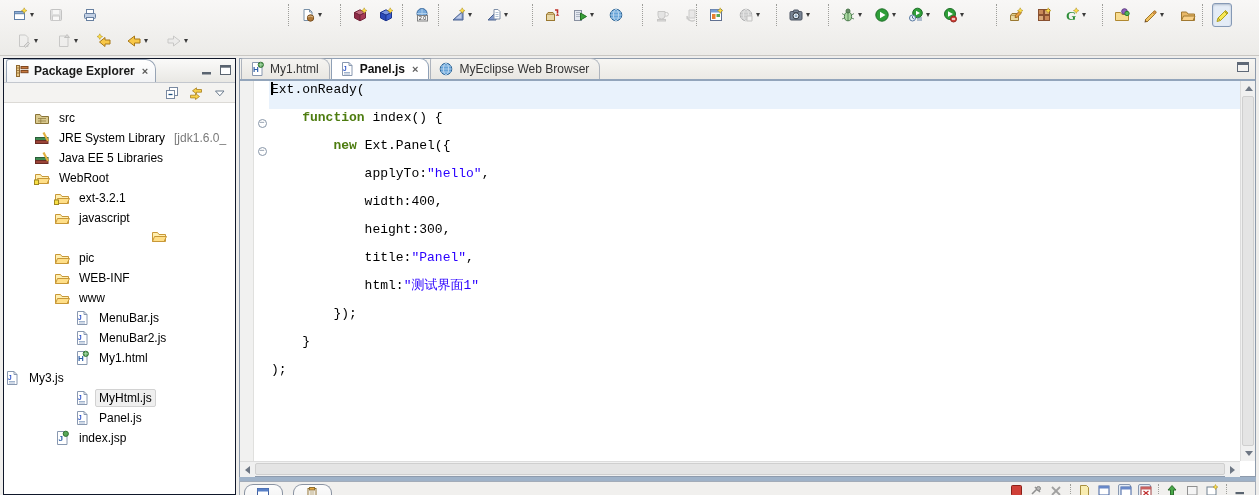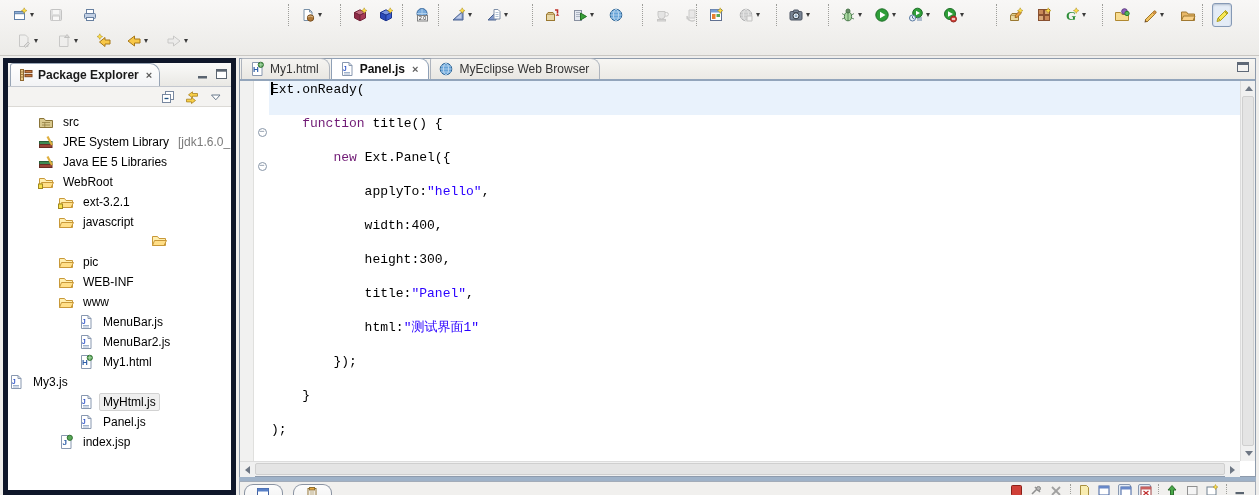--- a/index.html
+++ b/index.html
@@ -14,21 +14,21 @@
   #trow1 { top:2px; } #trow2 { top:28px; }
   .tgroup { position:absolute; top:0; height:26px; display:flex; align-items:center; }
   .tgroup.sep::before { content:""; position:absolute; left:-10px; top:2px; bottom:2px; border-left:1px dotted #9E9E9A; }
   .tbtn { display:inline-flex; align-items:center; height:24px; padding:2px 1px; border:1px solid transparent; border-radius:3px; cursor:default; }
   .tbtn.pressed { background:#E4ECF6; border-color:#8599B5; box-shadow:inset 0 1px 2px rgba(80,100,130,.35); }
   .tbtn.gray svg { filter:grayscale(.95) opacity(.45); }
   .dd { font-size:8px; color:#3A3A3A; margin-left:2px; line-height:8px; }
 
   
   #pe { position:absolute; left:3px; top:58px; width:233px; height:437px;
-        border:5px solid #0f172a; background:#FFF; display:flex; flex-direction:column; }
+        border:1px solid #0f172a; background:#FFF; display:flex; flex-direction:column; }
   .pe-head { position:relative; height:24px; background:linear-gradient(#FAFAF9,#E9E8E4); border-bottom:1px solid #C3C7CE; display:flex; align-items:flex-end; }
   .pe-tab { display:flex; align-items:center; gap:4px; height:23px; padding:0 7px; margin-left:2px;
             background:linear-gradient(#FFFFFF,#F2F3F5); border:1px solid #97A4B5; border-bottom:none; border-radius:3px 10px 0 0; }
   .pe-tab .t { font-weight:bold; color:#1A1A1A; white-space:nowrap; }
   .pe-tab .x { color:#5A5A5A; font-weight:bold; font-size:11px; margin-left:3px; cursor:default; }
   .winbtns { position:absolute; right:3px; top:4px; display:flex; gap:4px; }
   .winbtns span { display:inline-block; width:14px; height:12px; }
   .pe-toolbar { height:20px; background:#F4F3F1; border-bottom:1px solid #DCDAD6; display:flex; justify-content:flex-end; align-items:center; gap:6px; padding-right:6px; }
   .pe-toolbar .pbtn { width:18px; height:17px; display:inline-flex; align-items:center; justify-content:center; }
   .pe-tree { flex:1; background:#FFF; overflow:hidden; padding-top:5px; }
@@ -45,26 +45,26 @@
   .etab { display:flex; align-items:center; gap:5px; height:21px; padding:0 10px 0 7px; margin-right:1px;
           background:linear-gradient(#F5F4F1,#E9E7E2); border:1px solid #AEB4BD; border-bottom:none; border-radius:2px 9px 0 0; color:#333; white-space:nowrap; }
   .etab.active { background:#FFFFFF; border-color:#8FA0B6; font-weight:bold; color:#111; }
   .etab .x { font-weight:bold; color:#606060; font-size:11px; margin-left:2px; }
   .emax { position:absolute; right:6px; top:3px; width:12px; height:10px; border:1px solid #5F6977; background:#F4F3F1; }
   .emax::before { content:""; display:block; height:2px; background:#5F6977; }
 
   .econtent { position:relative; flex:1; background:#FFF; overflow:hidden; }
   .ruler { position:absolute; left:0; top:0; bottom:0; width:14px; background:#F1F1F0; border-right:1px solid #E0E0DE; }
   .codewrap { position:absolute; left:15px; top:0; right:15px; bottom:0; font-family:"Liberation Mono", monospace; font-size:13px; line-height:17px; }
-  .cline { display:flex; height:34px; }
+  .cline { display:flex; height:28px; }
   .cfold { width:14px; flex:0 0 14px; display:flex; align-items:center; justify-content:center; background:#FFF; }
   .fold { width:9px; height:9px; border:1px solid #8896A8; border-radius:50%; color:#69798E; font-size:9px; line-height:7px; text-align:center; background:#FFF; }
   .cpre { flex:1; white-space:pre; padding-left:2px; }
   .cline.cur .cpre { background:#E9F2FC; }
-  .tk-k { color:#701a75; font-weight:normal; }
+  .tk-k { color:#4d7c0f; font-weight:bold; }
   .tk-s { color:#2A00FF; }
   .tk-d { color:#000000; }
   .caret { display:inline-block; width:1.5px; height:13px; background:#000; vertical-align:-2px; margin-right:-1.5px; }
 
   .vscroll { position:absolute; right:0; top:0; bottom:0; width:15px; background:#F0F0F0; border-left:1px solid #DCDCDC; }
   .hscroll { position:relative; height:15px; background:#F0F0F0; border-top:1px solid #DCDCDC; flex:0 0 15px; width:calc(100% - 15px); }
   .sbtn { position:absolute; width:15px; height:15px; background:#F0F0F0; display:flex; align-items:center; justify-content:center; }
   .tri { width:0; height:0; }
   .tri.up    { border-left:4px solid transparent; border-right:4px solid transparent; border-bottom:5px solid #6E7784; }
   .tri.down  { border-left:4px solid transparent; border-right:4px solid transparent; border-top:5px solid #6E7784; }
@@ -597,21 +597,21 @@
       <div class="ruler"></div>
       <div class="codewrap" id="code">
           <div class="cline cur">
             <span class="cfold"></span>
             <span class="cpre"><span class="caret"></span><span class="tk-d">Ext.onReady(</span></span>
           </div>
           <div class="cline">
             <span class="cfold">
               <span class="fold">−</span>
             </span>
-            <span class="cpre"><span class="tk-d">    </span><span class="tk-k">function</span><span class="tk-d"> title() {</span></span>
+            <span class="cpre"><span class="tk-d">    </span><span class="tk-k">function</span><span class="tk-d"> index() {</span></span>
           </div>
           <div class="cline">
             <span class="cfold">
               <span class="fold">−</span>
             </span>
             <span class="cpre"><span class="tk-d">        </span><span class="tk-k">new</span><span class="tk-d"> Ext.Panel({</span></span>
           </div>
           <div class="cline">
             <span class="cfold"></span>
             <span class="cpre"><span class="tk-d">            applyTo:</span><span class="tk-s">"hello"</span><span class="tk-d">,</span></span>

